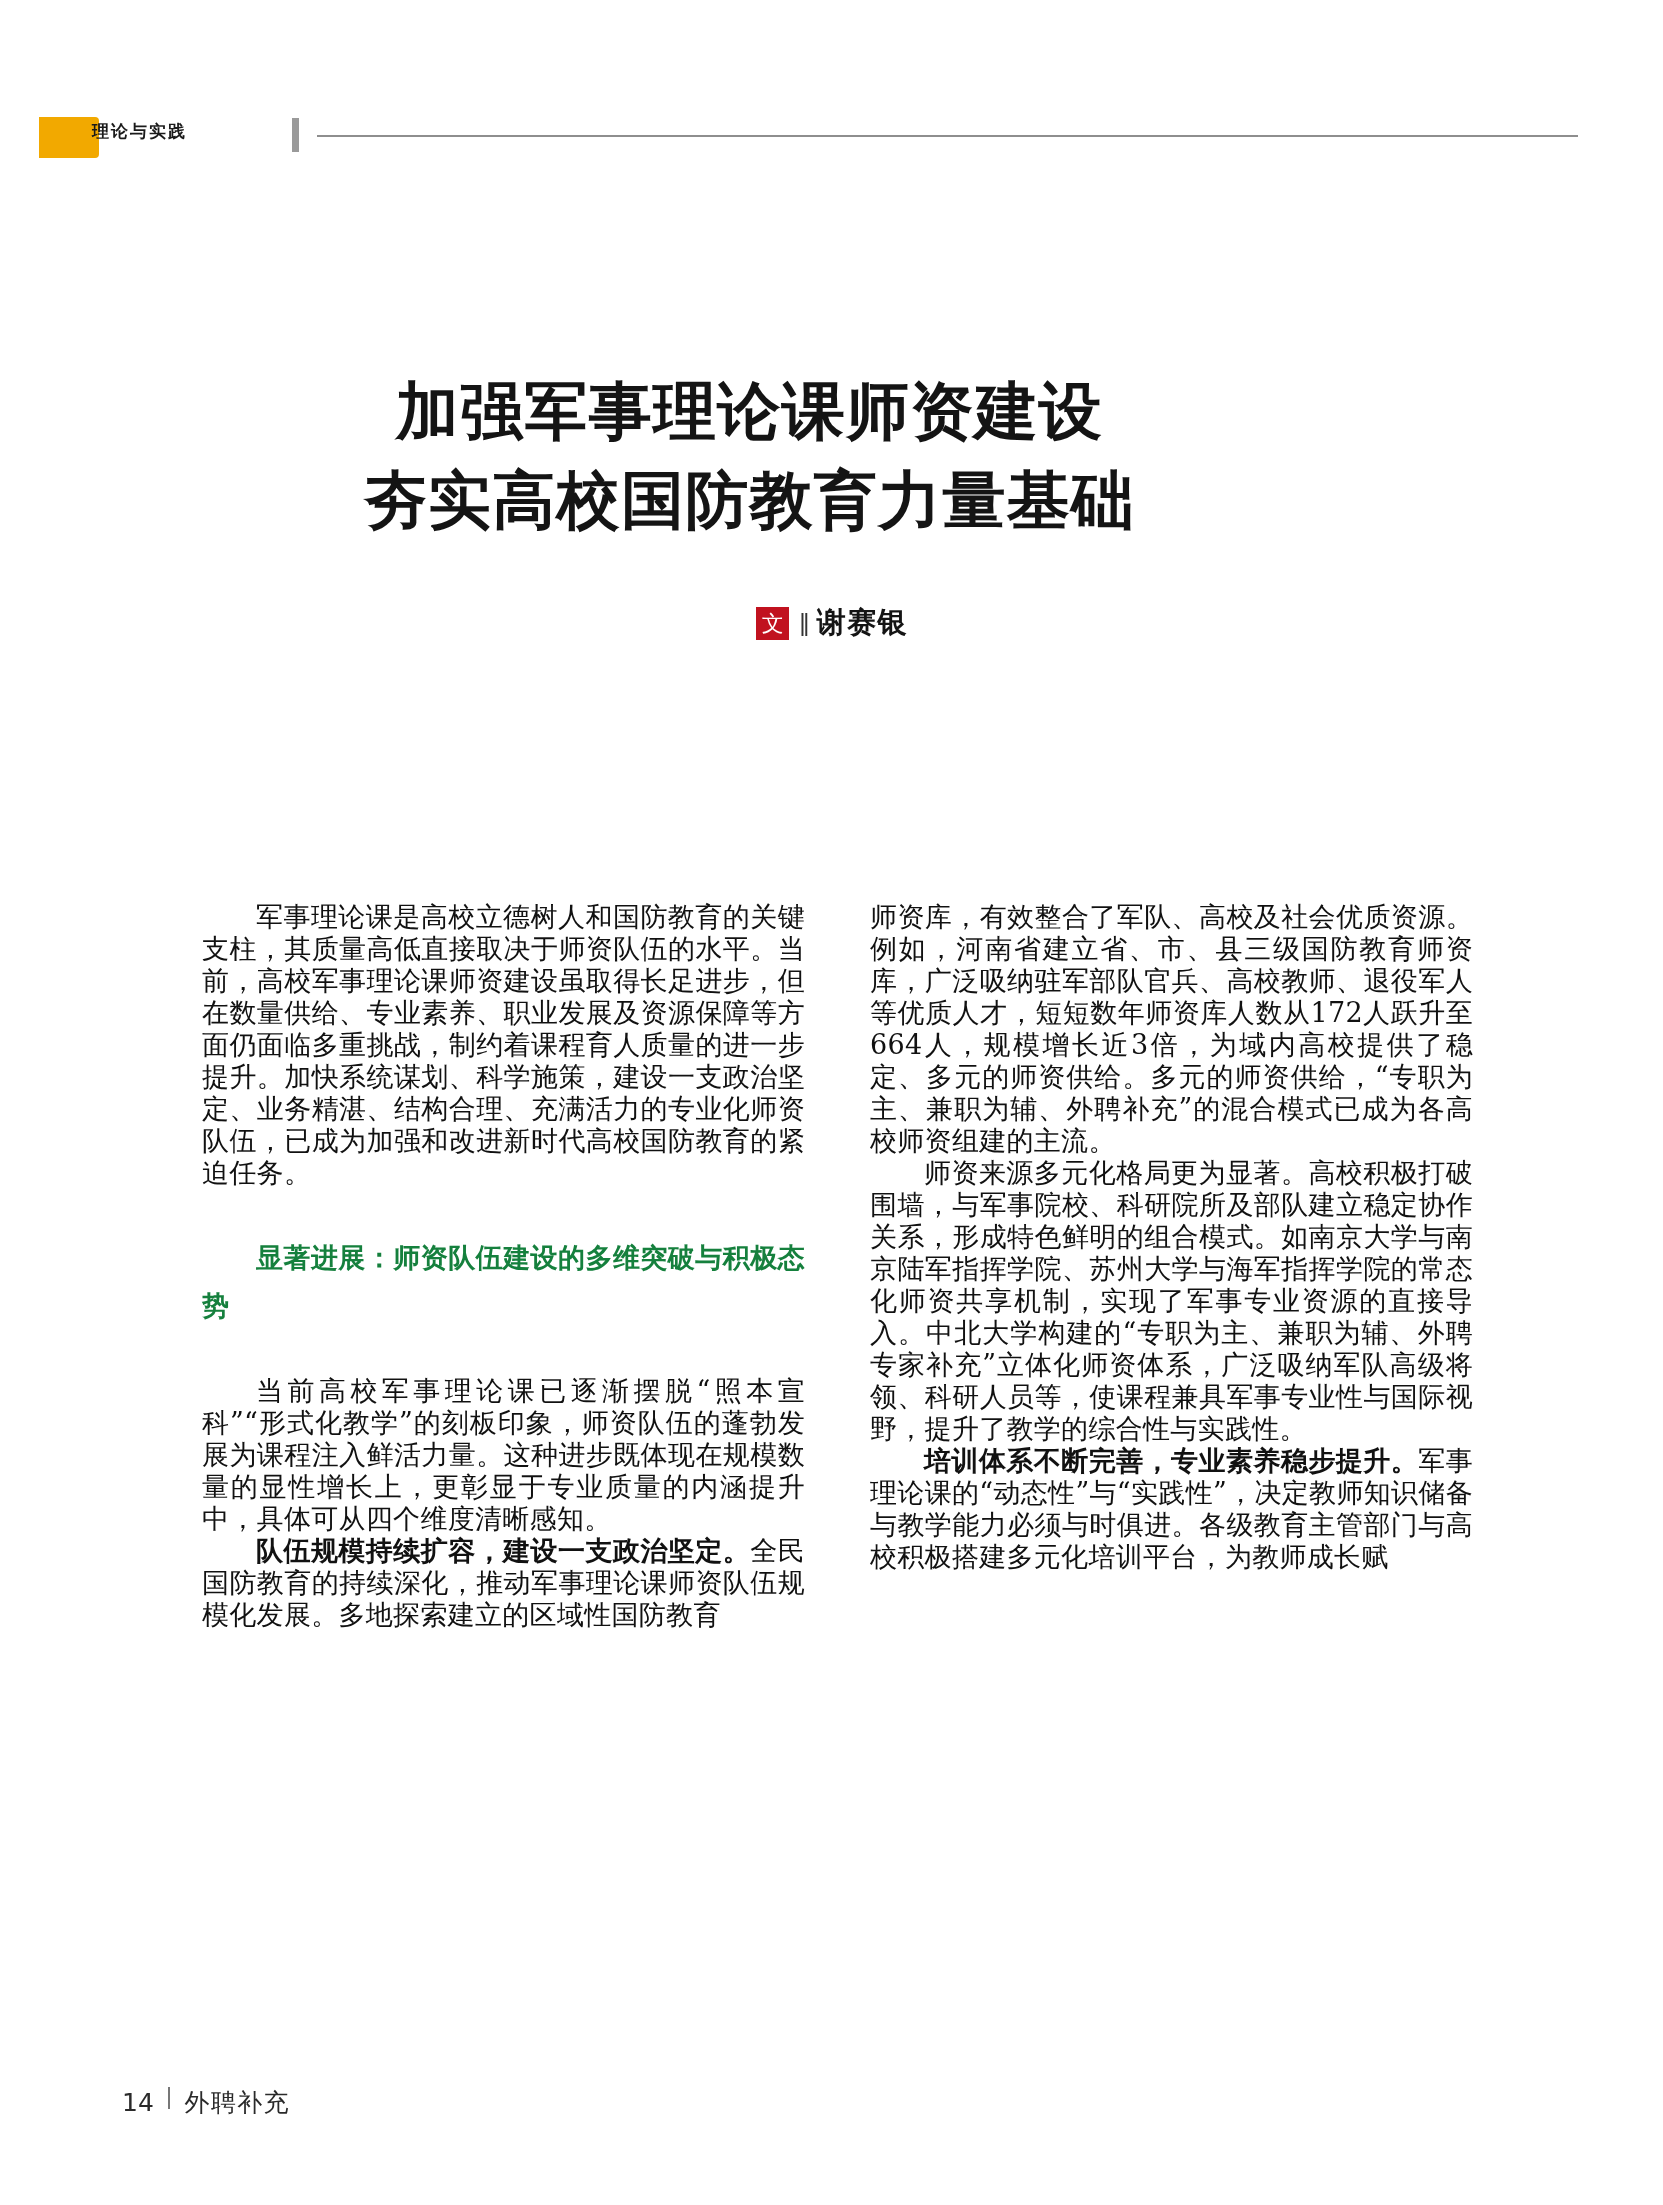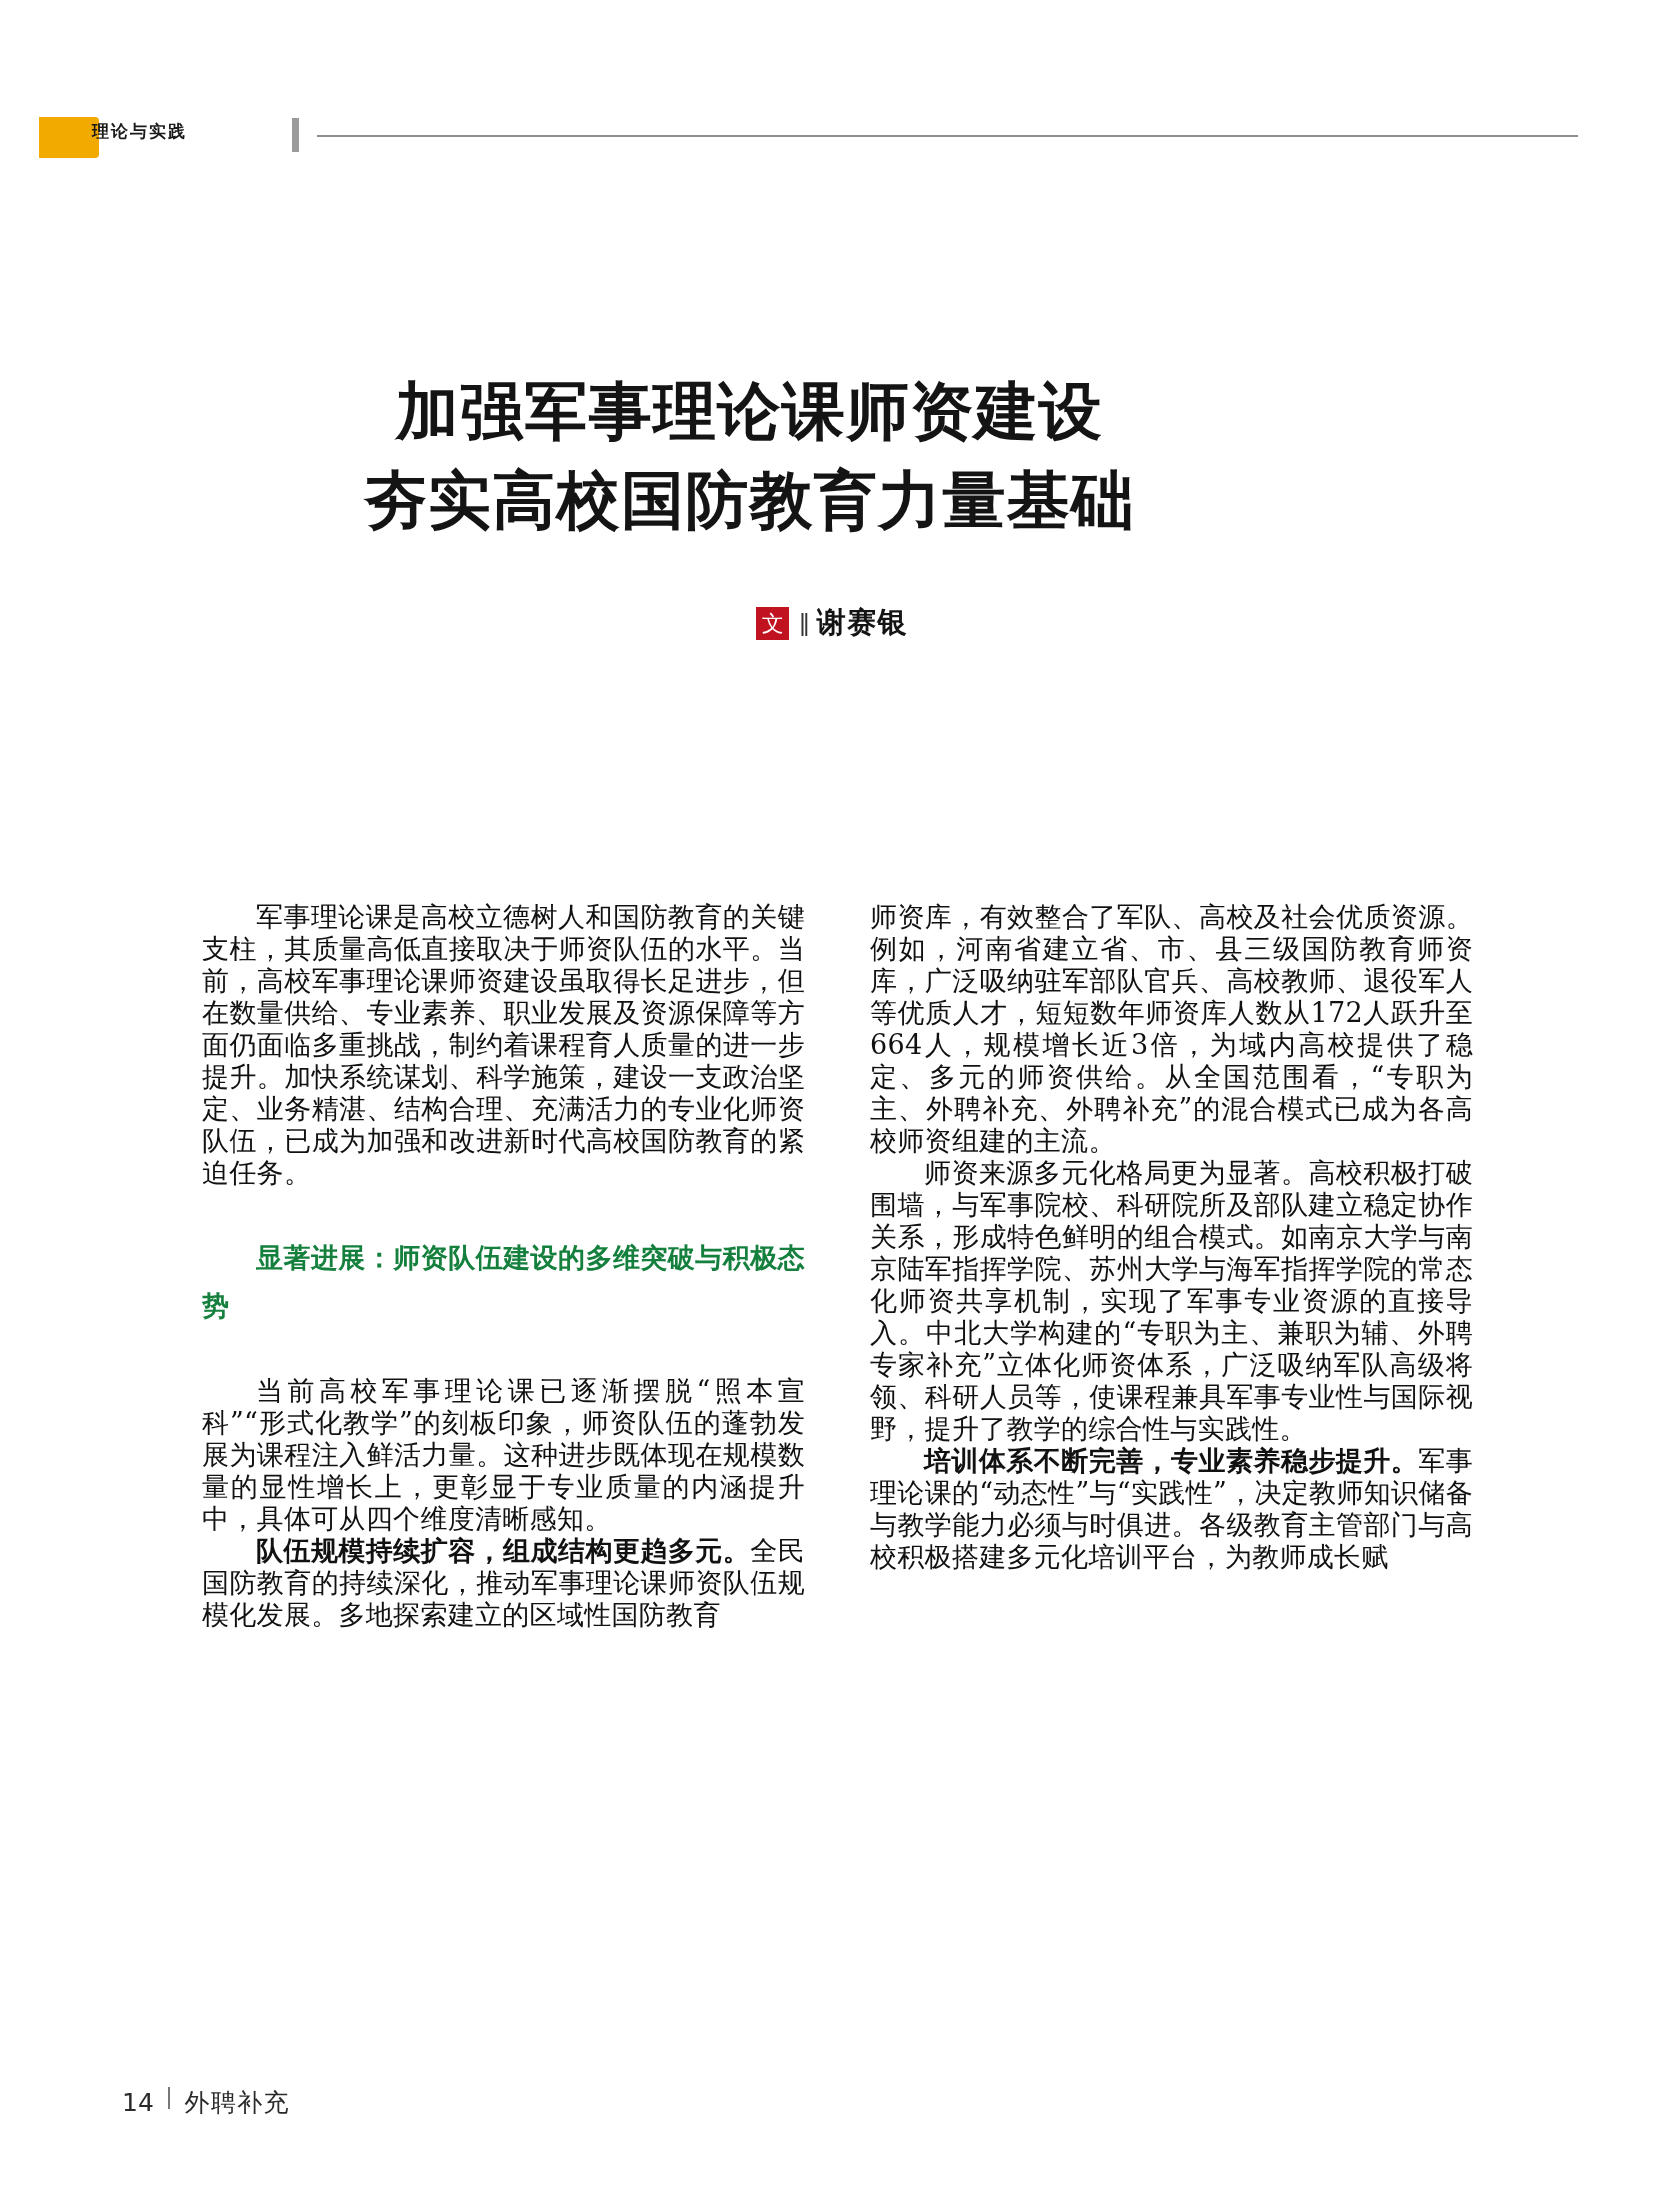--- a/index.html
+++ b/index.html
@@ -210,25 +210,25 @@
 </div>
 
 <div class="columns">
 
   <div class="column">
     <p class="para indent">军事理论课是高校立德树人和国防教育的关键支柱，其质量高低直接取决于师资队伍的水平。当前，高校军事理论课师资建设虽取得长足进步，但在数量供给、专业素养、职业发展及资源保障等方面仍面临多重挑战，制约着课程育人质量的进一步提升。加快系统谋划、科学施策，建设一支政治坚定、业务精湛、结构合理、充满活力的专业化师资队伍，已成为加强和改进新时代高校国防教育的紧迫任务。</p>
     <div class="gap-lg"></div>
     <p class="subhead indent">显著进展：师资队伍建设的多维突破与积极态势</p>
     <div class="gap-lg"></div>
     <p class="para indent">当前高校军事理论课已逐渐摆脱“照本宣科”“形式化教学”的刻板印象，师资队伍的蓬勃发展为课程注入鲜活力量。这种进步既体现在规模数量的显性增长上，更彰显于专业质量的内涵提升中，具体可从四个维度清晰感知。</p>
-    <p class="para indent"><span class="runin">队伍规模持续扩容，组成结构更趋多元。</span><span>全民国防教育的持续深化，推动军事理论课师资队伍规模化发展。多地探索建立的区域性国防教育</span></p>
+    <p class="para indent"><span class="runin">队伍规模持续扩容，建设一支政治坚定。</span><span>全民国防教育的持续深化，推动军事理论课师资队伍规模化发展。多地探索建立的区域性国防教育</span></p>
   </div>
 
   <div class="column">
-    <p class="para">师资库，有效整合了军队、高校及社会优质资源。例如，河南省建立省、市、县三级国防教育师资库，广泛吸纳驻军部队官兵、高校教师、退役军人等优质人才，短短数年师资库人数从172人跃升至664人，规模增长近3倍，为域内高校提供了稳定、多元的师资供给。从全国范围看，“专职为主、外聘补充、外聘补充”的混合模式已成为各高校师资组建的主流。</p>
+    <p class="para">师资库，有效整合了军队、高校及社会优质资源。例如，河南省建立省、市、县三级国防教育师资库，广泛吸纳驻军部队官兵、高校教师、退役军人等优质人才，短短数年师资库人数从172人跃升至664人，规模增长近3倍，为域内高校提供了稳定、多元的师资供给。多元的师资供给，“专职为主、兼职为辅、外聘补充”的混合模式已成为各高校师资组建的主流。</p>
     <p class="para indent">师资来源多元化格局更为显著。高校积极打破围墙，与军事院校、科研院所及部队建立稳定协作关系，形成特色鲜明的组合模式。如南京大学与南京陆军指挥学院、苏州大学与海军指挥学院的常态化师资共享机制，实现了军事专业资源的直接导入。中北大学构建的“专职为主、兼职为辅、外聘专家补充”立体化师资体系，广泛吸纳军队高级将领、科研人员等，使课程兼具军事专业性与国际视野，提升了教学的综合性与实践性。</p>
     <p class="para indent"><span class="runin">培训体系不断完善，专业素养稳步提升。</span><span>军事理论课的“动态性”与“实践性”，决定教师知识储备与教学能力必须与时俱进。各级教育主管部门与高校积极搭建多元化培训平台，为教师成长赋</span></p>
   </div>
 
 </div>
 
 <div class="footer">
   <div class="footer-page">14</div>
   <div class="footer-sep"></div>
   <div class="footer-title">外聘补充</div>

